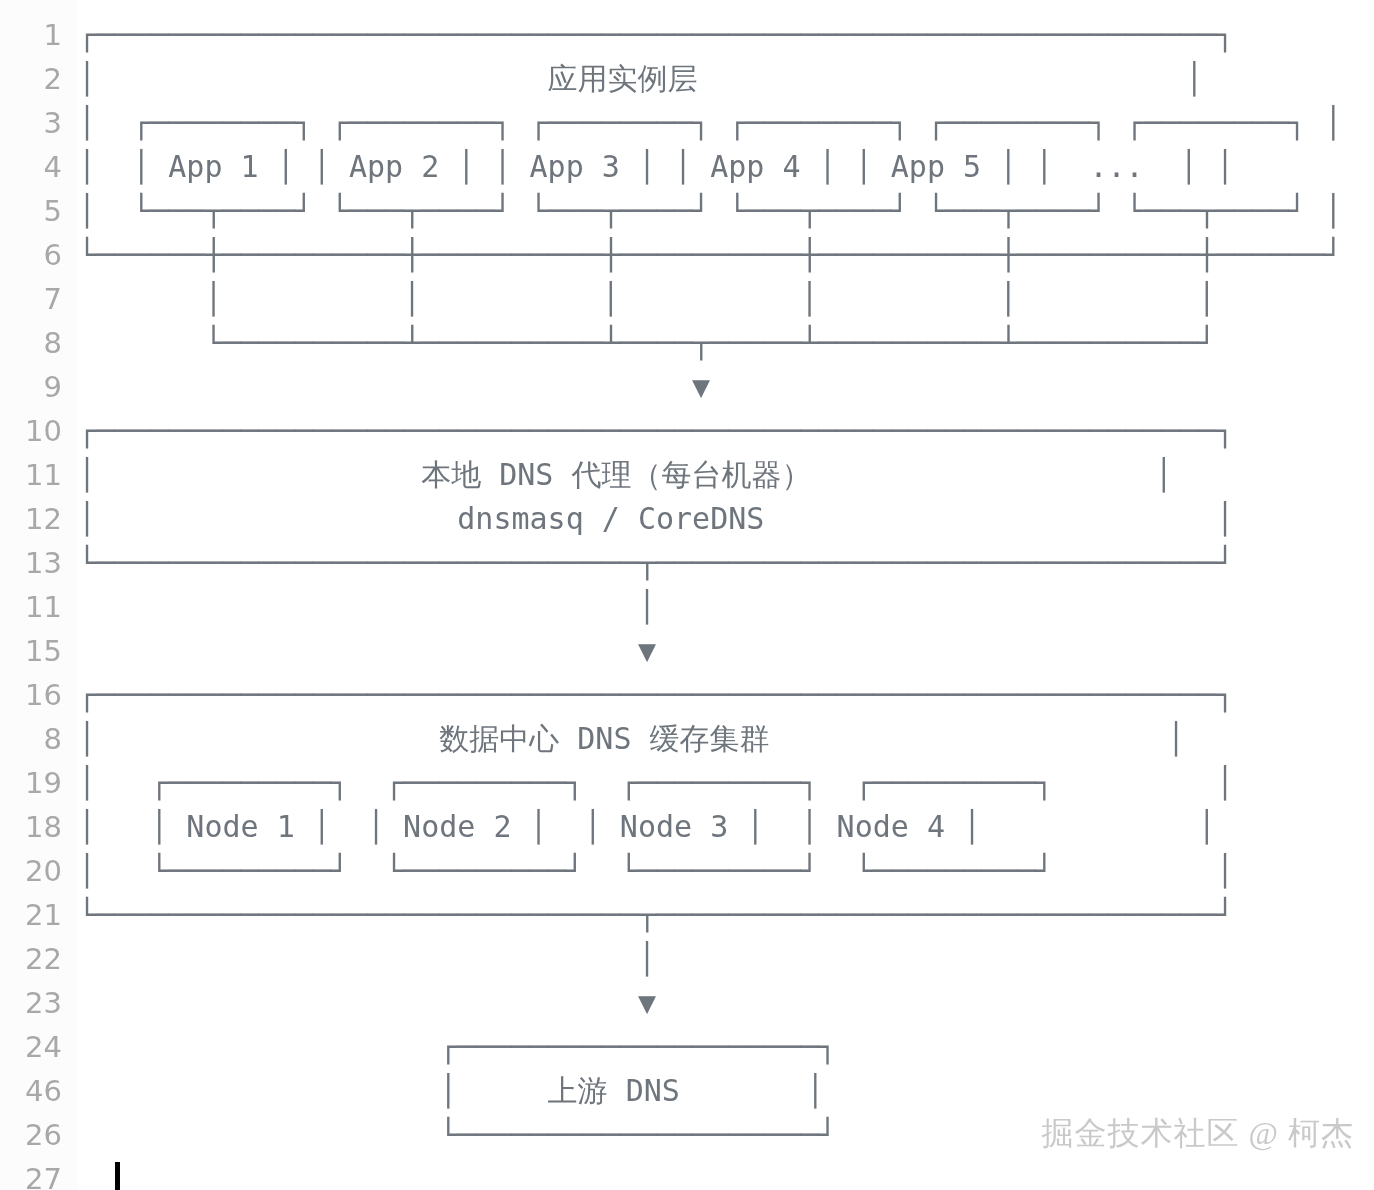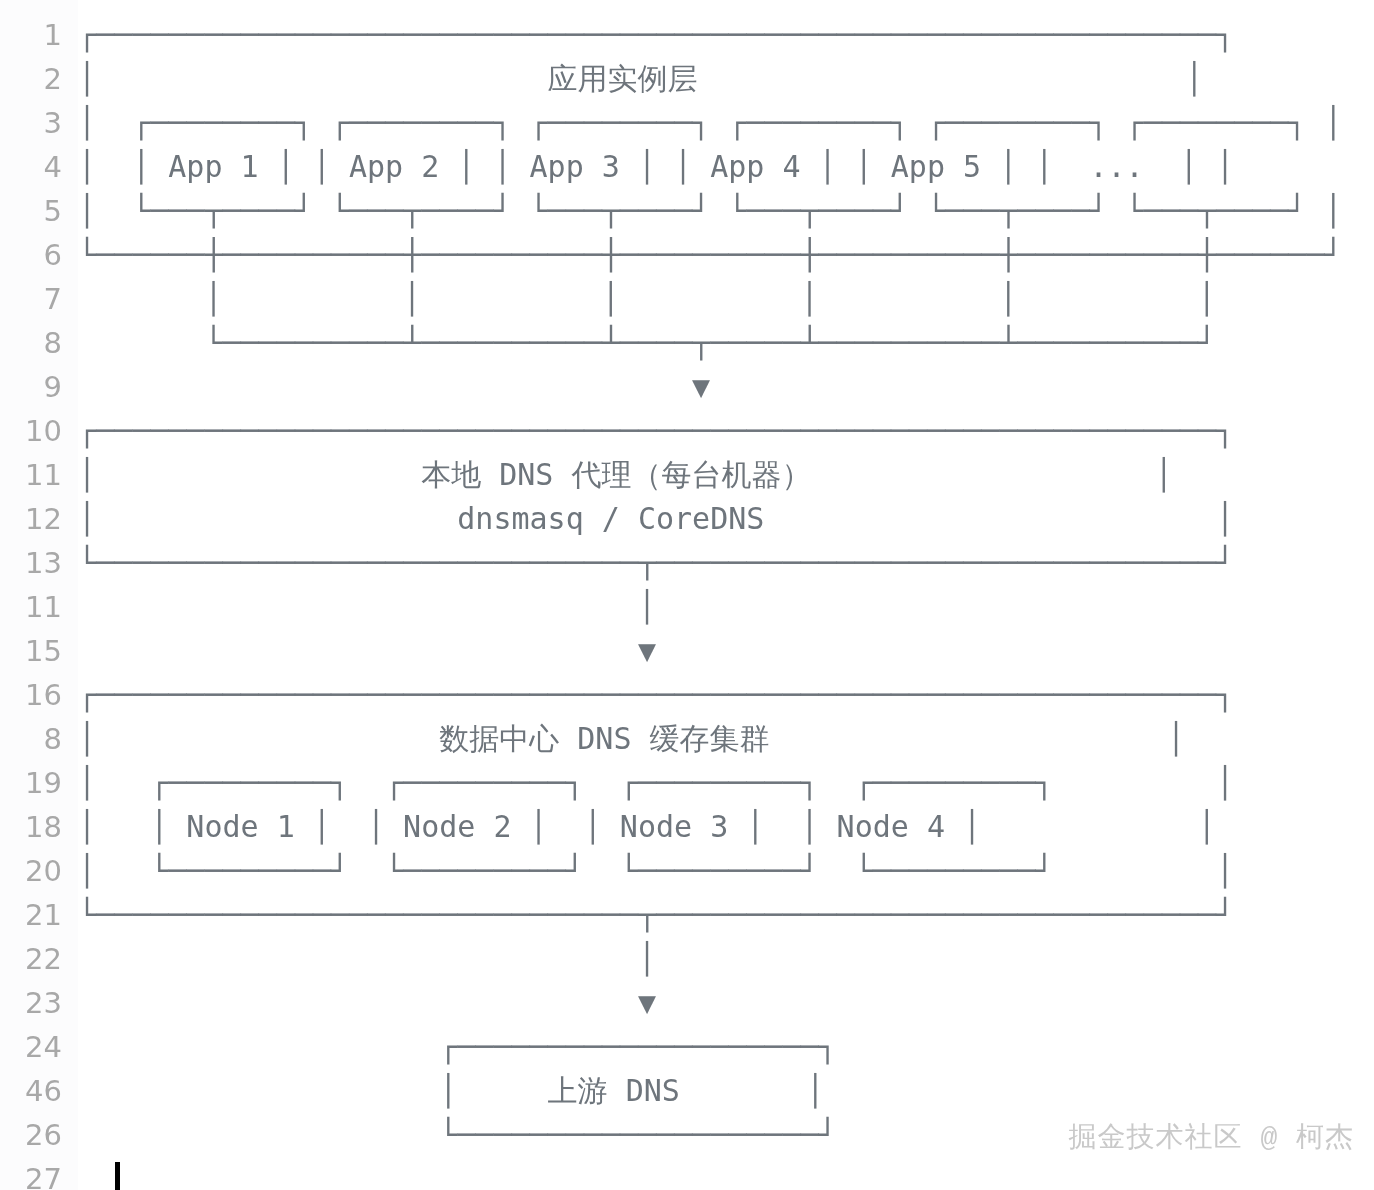--- a/index.html
+++ b/index.html
@@ -89,22 +89,22 @@
     width: 5px;
     height: 30px;
     background: #000000;
   }
 
   
   #watermark {
     position: absolute;
     right: 20px;
     bottom: 34px;
-    font-family: Liberation Mono, monospace;
-    font-size: 28px;
+    font-family: Liberation Serif, serif;
+    font-size: 32px;
     color: #c9c9c9;
     letter-spacing: 1px;
     white-space: nowrap;
     user-select: none;
   }
 </style>
 </head>
 <body>
 
 <div id="root">

